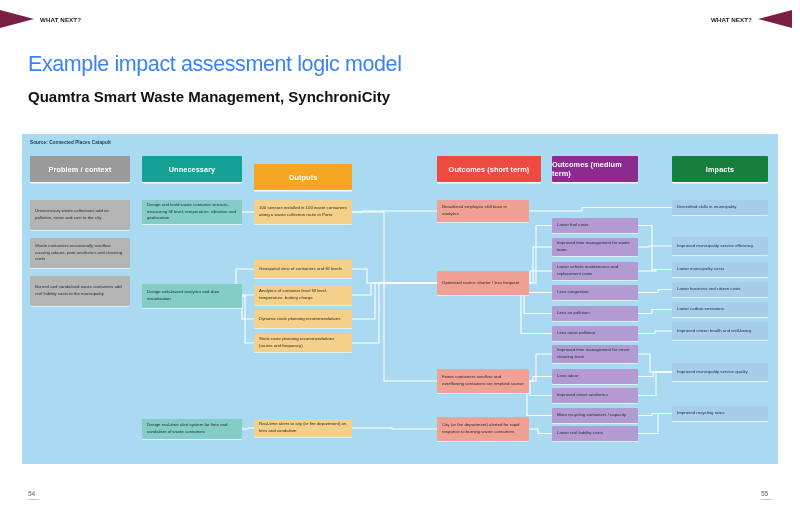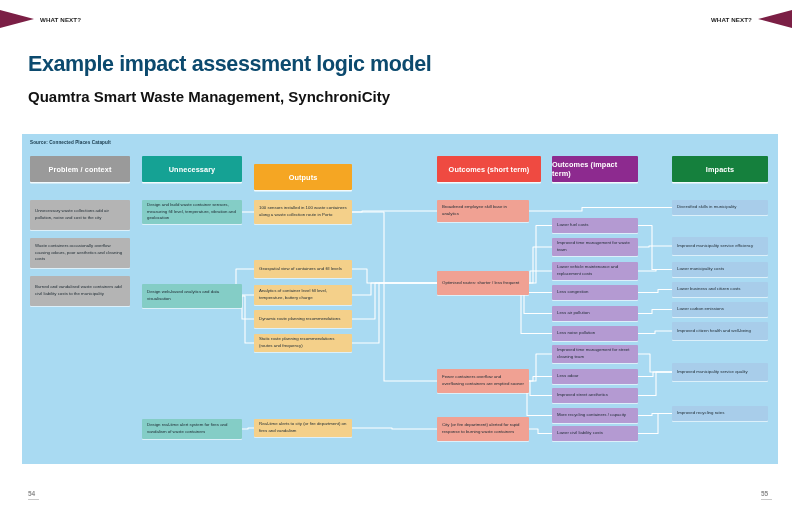--- a/index.html
+++ b/index.html
@@ -9,21 +9,21 @@
     overflow:hidden;position:relative;
   }
   
   .corner-marker{position:absolute;top:10px;display:flex;align-items:center;gap:6px;}
   .corner-left{left:0;}
   .corner-right{right:8px;flex-direction:row;}
   .tri-left{width:0;height:0;border-top:9px solid transparent;border-bottom:9px solid transparent;border-left:34px solid #7b1f45;}
   .tri-right{width:0;height:0;border-top:9px solid transparent;border-bottom:9px solid transparent;border-right:34px solid #7b1f45;}
   .corner-label{font-size:6.2px;font-weight:bold;letter-spacing:.1px;color:#1b1b1b;}
 
-  .page-title{position:absolute;left:28px;top:52px;font-size:21.5px;font-weight:bold;color:#0c4a6e;letter-spacing:-.4px;}
+  .page-title{position:absolute;left:28px;top:52px;font-size:21.5px;font-weight:normal;color:#3b82f6;letter-spacing:-.4px;}
   .page-sub{position:absolute;left:28px;top:88px;font-size:15px;font-weight:bold;color:#111;}
 
   .folio{position:absolute;bottom:22px;font-size:6.5px;font-weight:bold;color:#8d8d8d;}
   .folio .rule{display:block;width:11px;height:1.4px;background:#c9c9c9;margin-top:2px;}
   .folio-left{left:28px;}
   .folio-right{right:28px;}
 
   
   #panel{
     position:absolute;left:22px;top:134px;width:756px;height:330px;
@@ -112,21 +112,21 @@
       <div class="col-head" style="left: 120px; top: 22px; width: 100px; background: rgb(21, 162, 148);">
         <span>Unnecessary</span>
       </div>
       <div class="col-head" style="left: 232px; top: 22px; width: 98px; background: rgb(245, 166, 35); margin-top: 8px;">
         <span>Outputs</span>
       </div>
       <div class="col-head" style="left: 415px; top: 22px; width: 104px; background: rgb(239, 74, 65);">
         <span>Outcomes (short term)</span>
       </div>
       <div class="col-head" style="left: 530px; top: 22px; width: 86px; background: rgb(141, 42, 143);">
-        <span>Outcomes (impact term)</span>
+        <span>Outcomes (medium term)</span>
       </div>
       <div class="col-head" style="left: 650px; top: 22px; width: 96px; background: #15803d;">
         <span>Impacts</span>
       </div>
     </div>
   <div id="nodes">
       <div class="node" style="left: 8px; top: 66px; width: 100px; height: 30px; background: rgb(180, 180, 180);">
         <span>Unnecessary waste collections add air pollution, noise and cost to the city</span>
       </div>
       <div class="node" style="left: 8px; top: 104px; width: 100px; height: 30px; background: rgb(180, 180, 180);">

